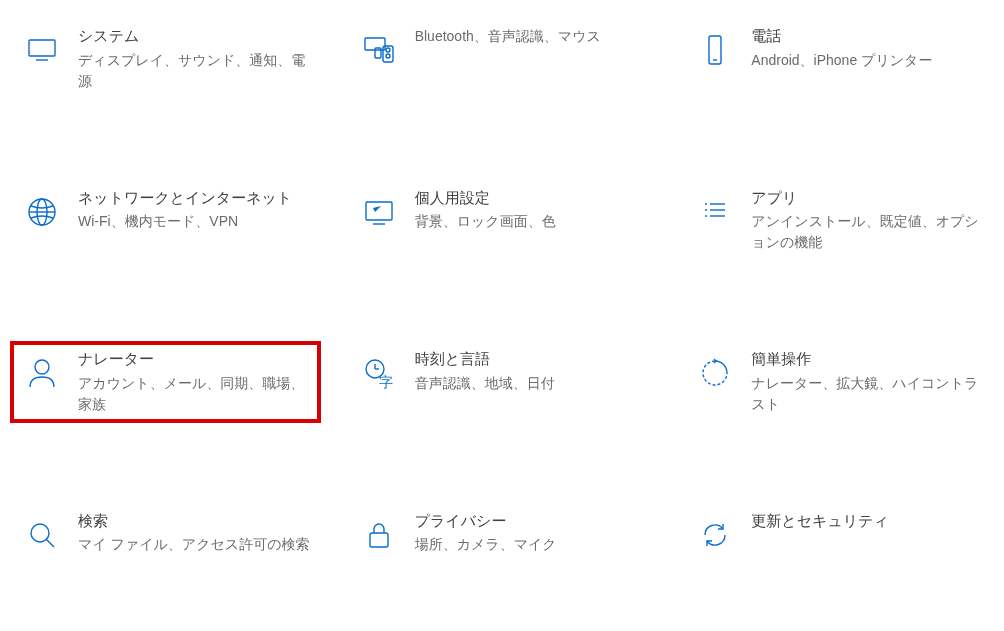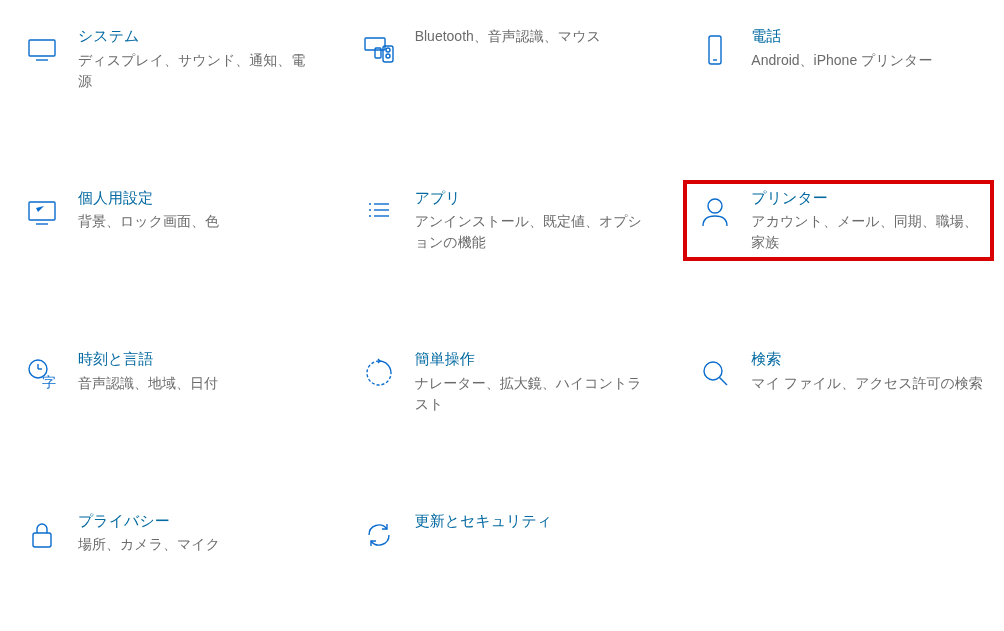--- a/index.html
+++ b/index.html
@@ -40,21 +40,21 @@
   .icon-wrap svg {
     width: 36px;
     height: 36px;
     stroke: #0a6cce;
     fill: none;
     stroke-width: 1.4;
   }
   .tile-text { flex: 1; }
   .tile-title {
     font-size: 15px;
-    color: #0369a1;
+    color: #404040;
     line-height: 1.3;
     margin-bottom: 4px;
   }
   .tile-desc {
     font-size: 14px;
     color: #6b6b6b;
     line-height: 1.5;
   }
 </style>
 </head>
@@ -90,20 +90,35 @@
     <div class="tile">
       <div class="icon-wrap">
         <svg viewBox="0 0 36 36">
           <rect x="12" y="4" width="12" height="28" rx="2"></rect>
           <line x1="16" y1="28" x2="20" y2="28"></line>
         </svg>
       </div>
       <div class="tile-text">
         <div class="tile-title">電話</div>
         <div class="tile-desc">Android、iPhone プリンター</div>
+      </div>
+    </div>
+    <div class="tile">
+      <div class="icon-wrap">
+        <svg viewBox="0 0 36 36">
+          <circle cx="18" cy="18" r="13"></circle>
+          <ellipse cx="18" cy="18" rx="5" ry="13"></ellipse>
+          <line x1="5" y1="18" x2="31" y2="18"></line>
+          <path d="M7 12 Q18 16 29 12"></path>
+          <path d="M7 24 Q18 20 29 24"></path>
+        </svg>
+      </div>
+      <div class="tile-text">
+        <div class="tile-title">ネットワークとインターネット</div>
+        <div class="tile-desc">Wi-Fi、機内モード、VPN</div>
       </div>
     </div>
     <div class="tile">
       <div class="icon-wrap">
         <svg viewBox="0 0 36 36">
           <rect x="5" y="8" width="26" height="18" rx="1"></rect>
           <path d="M12 14 L20 12 L14 18 Z" fill="#0a6cce" stroke="none"></path>
           <line x1="12" y1="30" x2="24" y2="30"></line>
         </svg>
       </div>
@@ -129,21 +144,21 @@
       </div>
     </div>
     <div class="tile highlight">
       <div class="icon-wrap">
         <svg viewBox="0 0 36 36">
           <circle cx="18" cy="12" r="7"></circle>
           <path d="M6 32 Q6 22 18 22 Q30 22 30 32"></path>
         </svg>
       </div>
       <div class="tile-text">
-        <div class="tile-title">プリンター</div>
+        <div class="tile-title">ナレーター</div>
         <div class="tile-desc">アカウント、メール、同期、職場、家族</div>
       </div>
     </div>
     <div class="tile">
       <div class="icon-wrap">
         <svg viewBox="0 0 36 36">
           <circle cx="14" cy="14" r="9"></circle>
           <line x1="14" y1="14" x2="14" y2="9"></line>
           <line x1="14" y1="14" x2="18" y2="14"></line>
           <text x="18" y="32" font-size="14" fill="#0a6cce" stroke="none" font-family="sans-serif">字</text>

